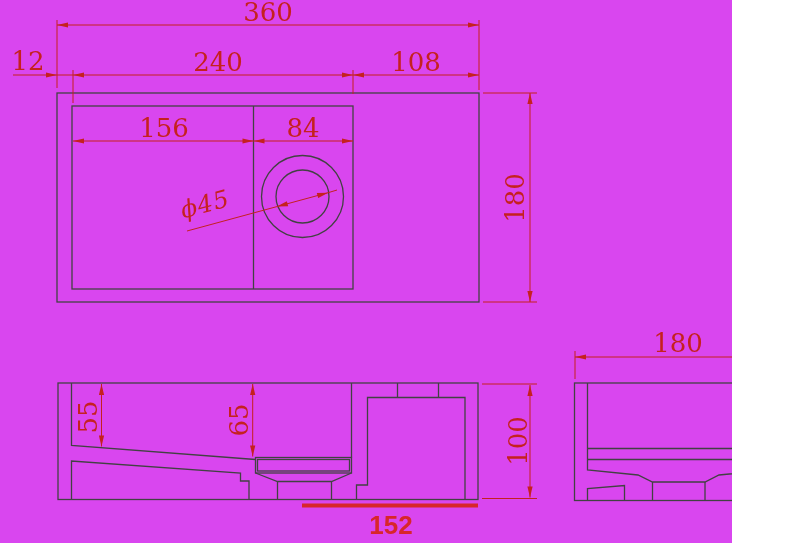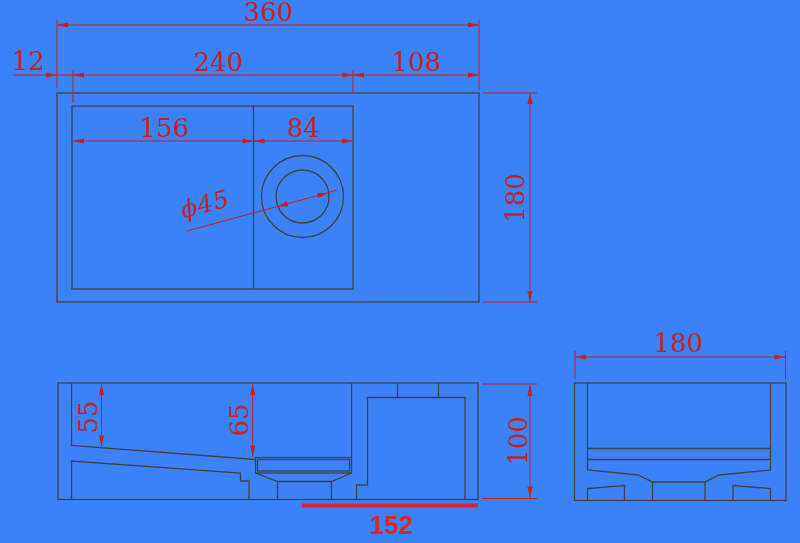--- a/index.html
+++ b/index.html
@@ -1,16 +1,16 @@
 <!DOCTYPE html>
 <html><head>
 <meta charset="utf-8">
 <style>
   html,body{margin:0;padding:0;background:#ffffff;}
-  .stage{position:relative;width:800px;height:543px;background:#3b82f6;overflow:hidden;}
+  .stage{position:relative;width:732px;height:543px;background:#d946ef;overflow:hidden;}
   svg{display:block;}
   .blk{stroke:#424242;stroke-width:1.3;fill:none;stroke-linejoin:miter;stroke-linecap:butt;}
   .red{stroke:#c5211f;stroke-width:1;fill:none;stroke-linecap:butt;}
   .dimtxt{fill:#c5211f;font-family:"DejaVu Serif","Liberation Serif",serif;font-size:26px;text-anchor:middle;}
   .it{font-style:italic;font-size:24px;letter-spacing:1px;}
   .hlbar{stroke:#d8262b;stroke-width:4.2;fill:none;}
   .hltxt{fill:#d8262b;font-family:"Liberation Sans",sans-serif;font-weight:bold;font-size:26px;text-anchor:middle;}
 </style>
 </head>
 <body>

